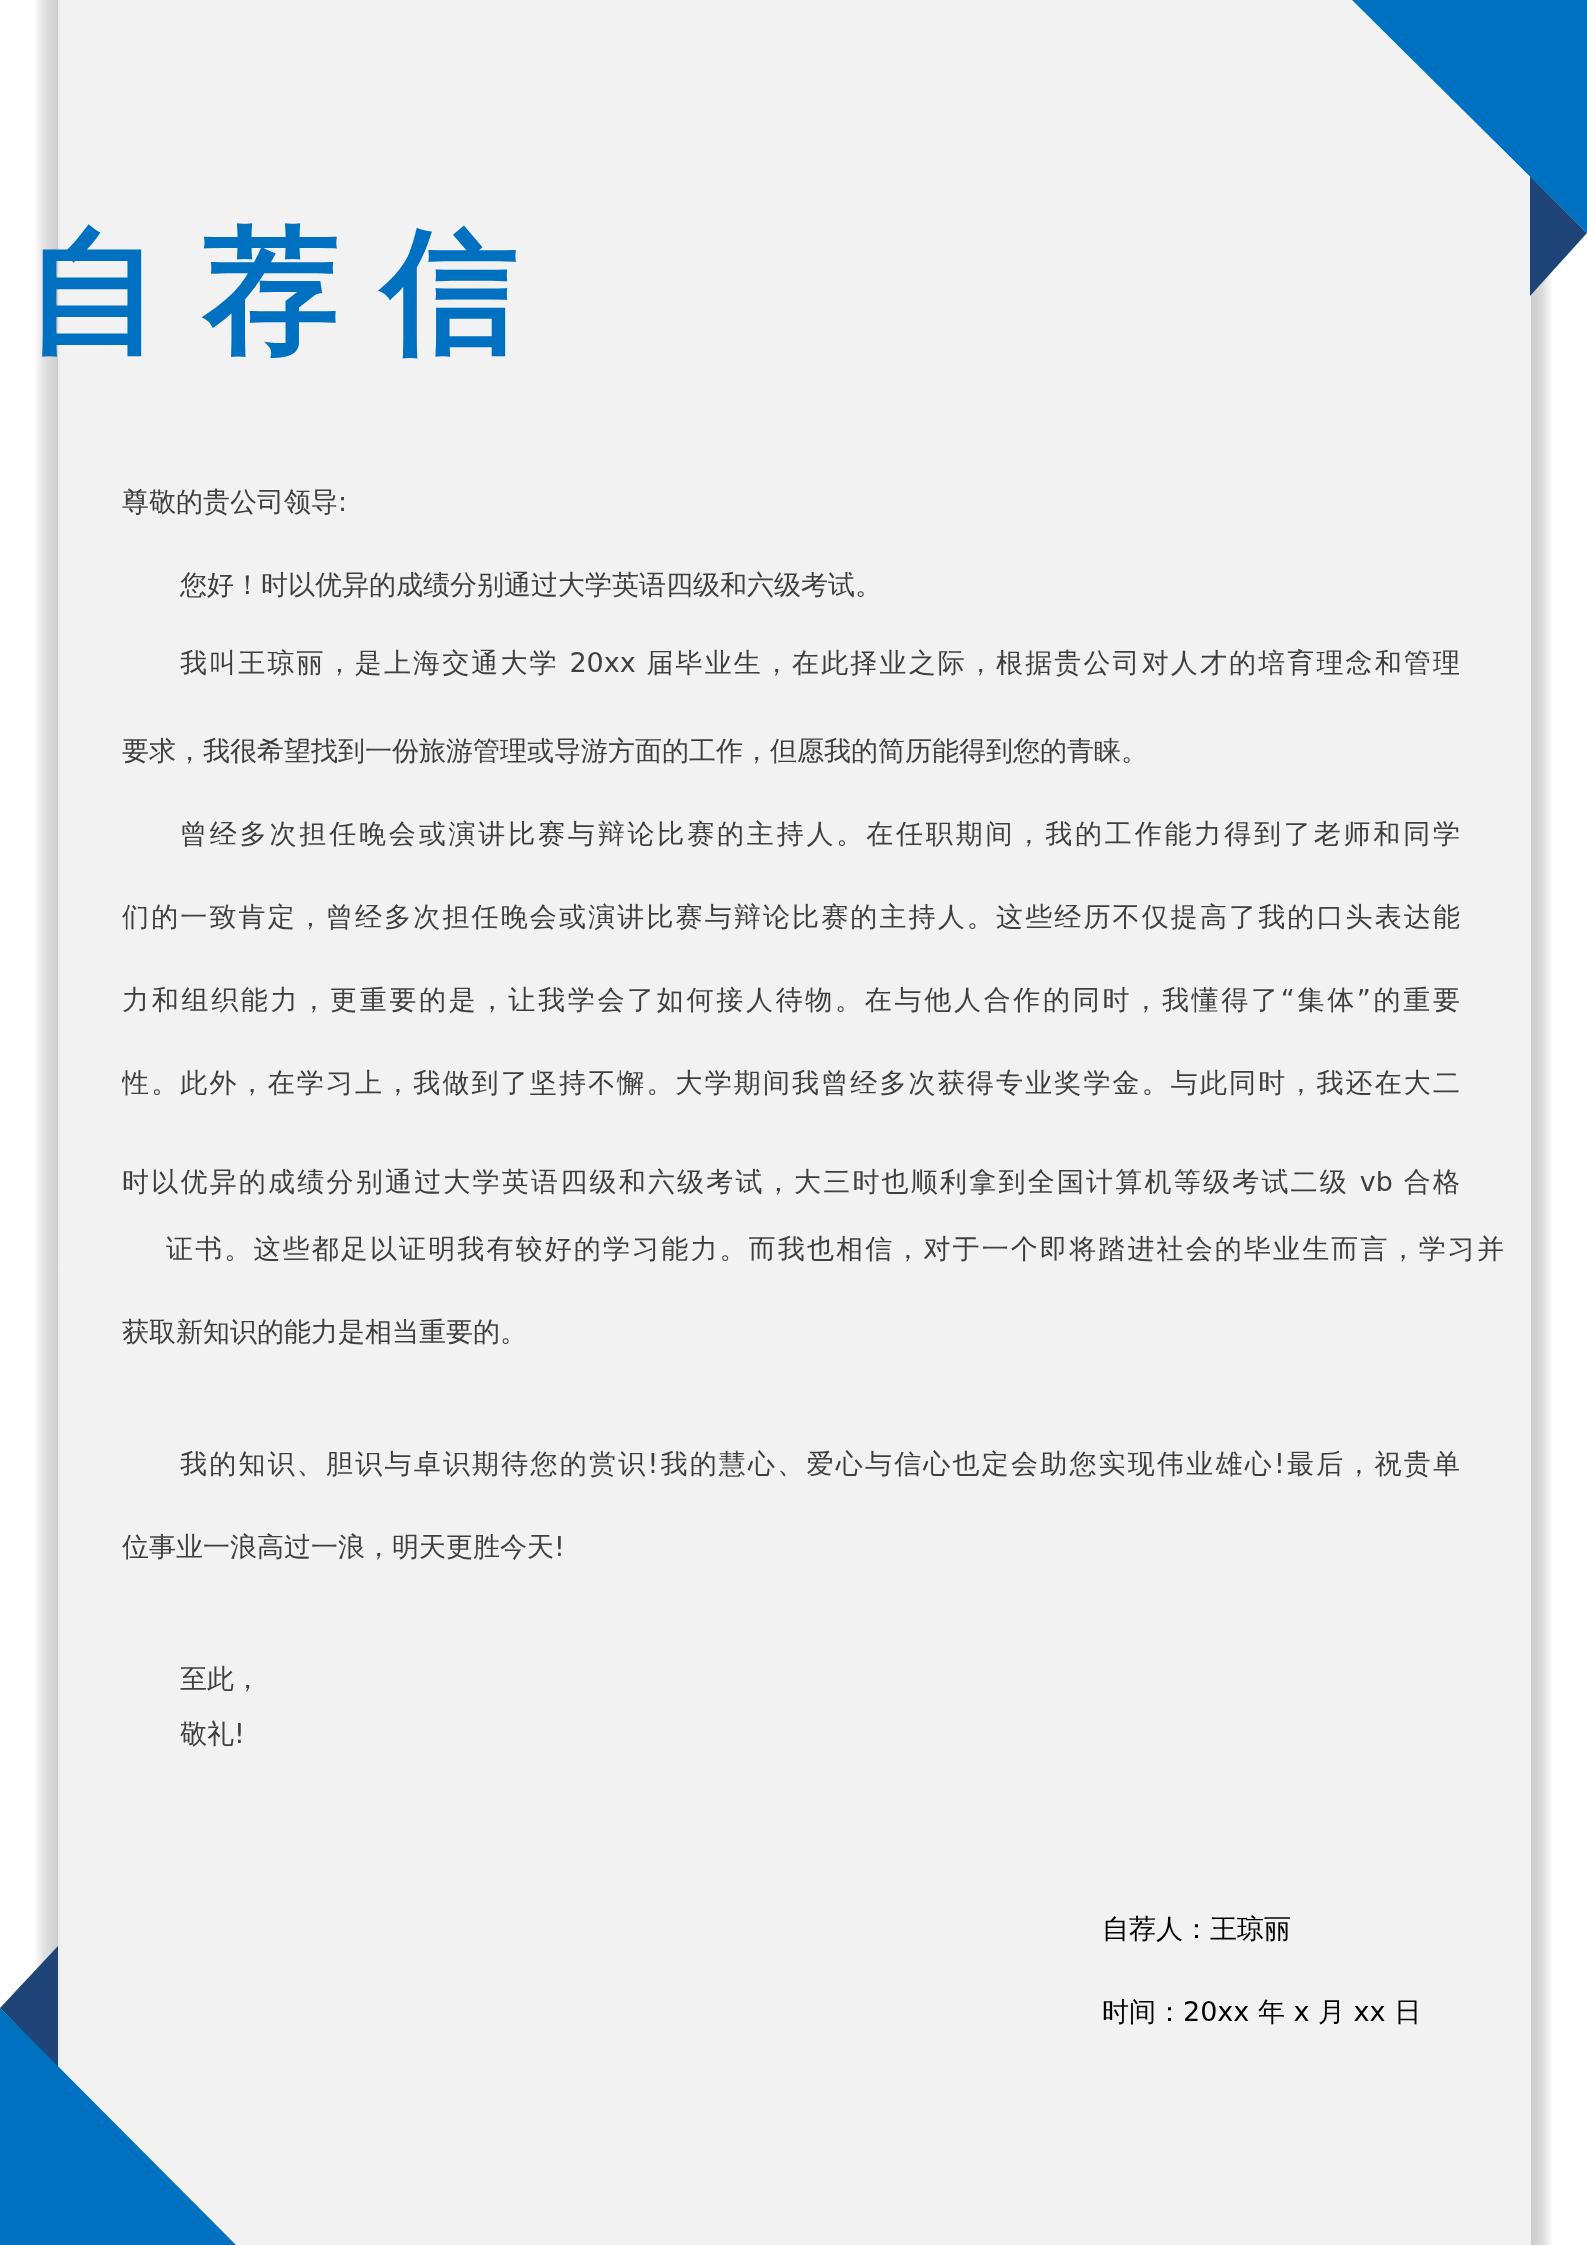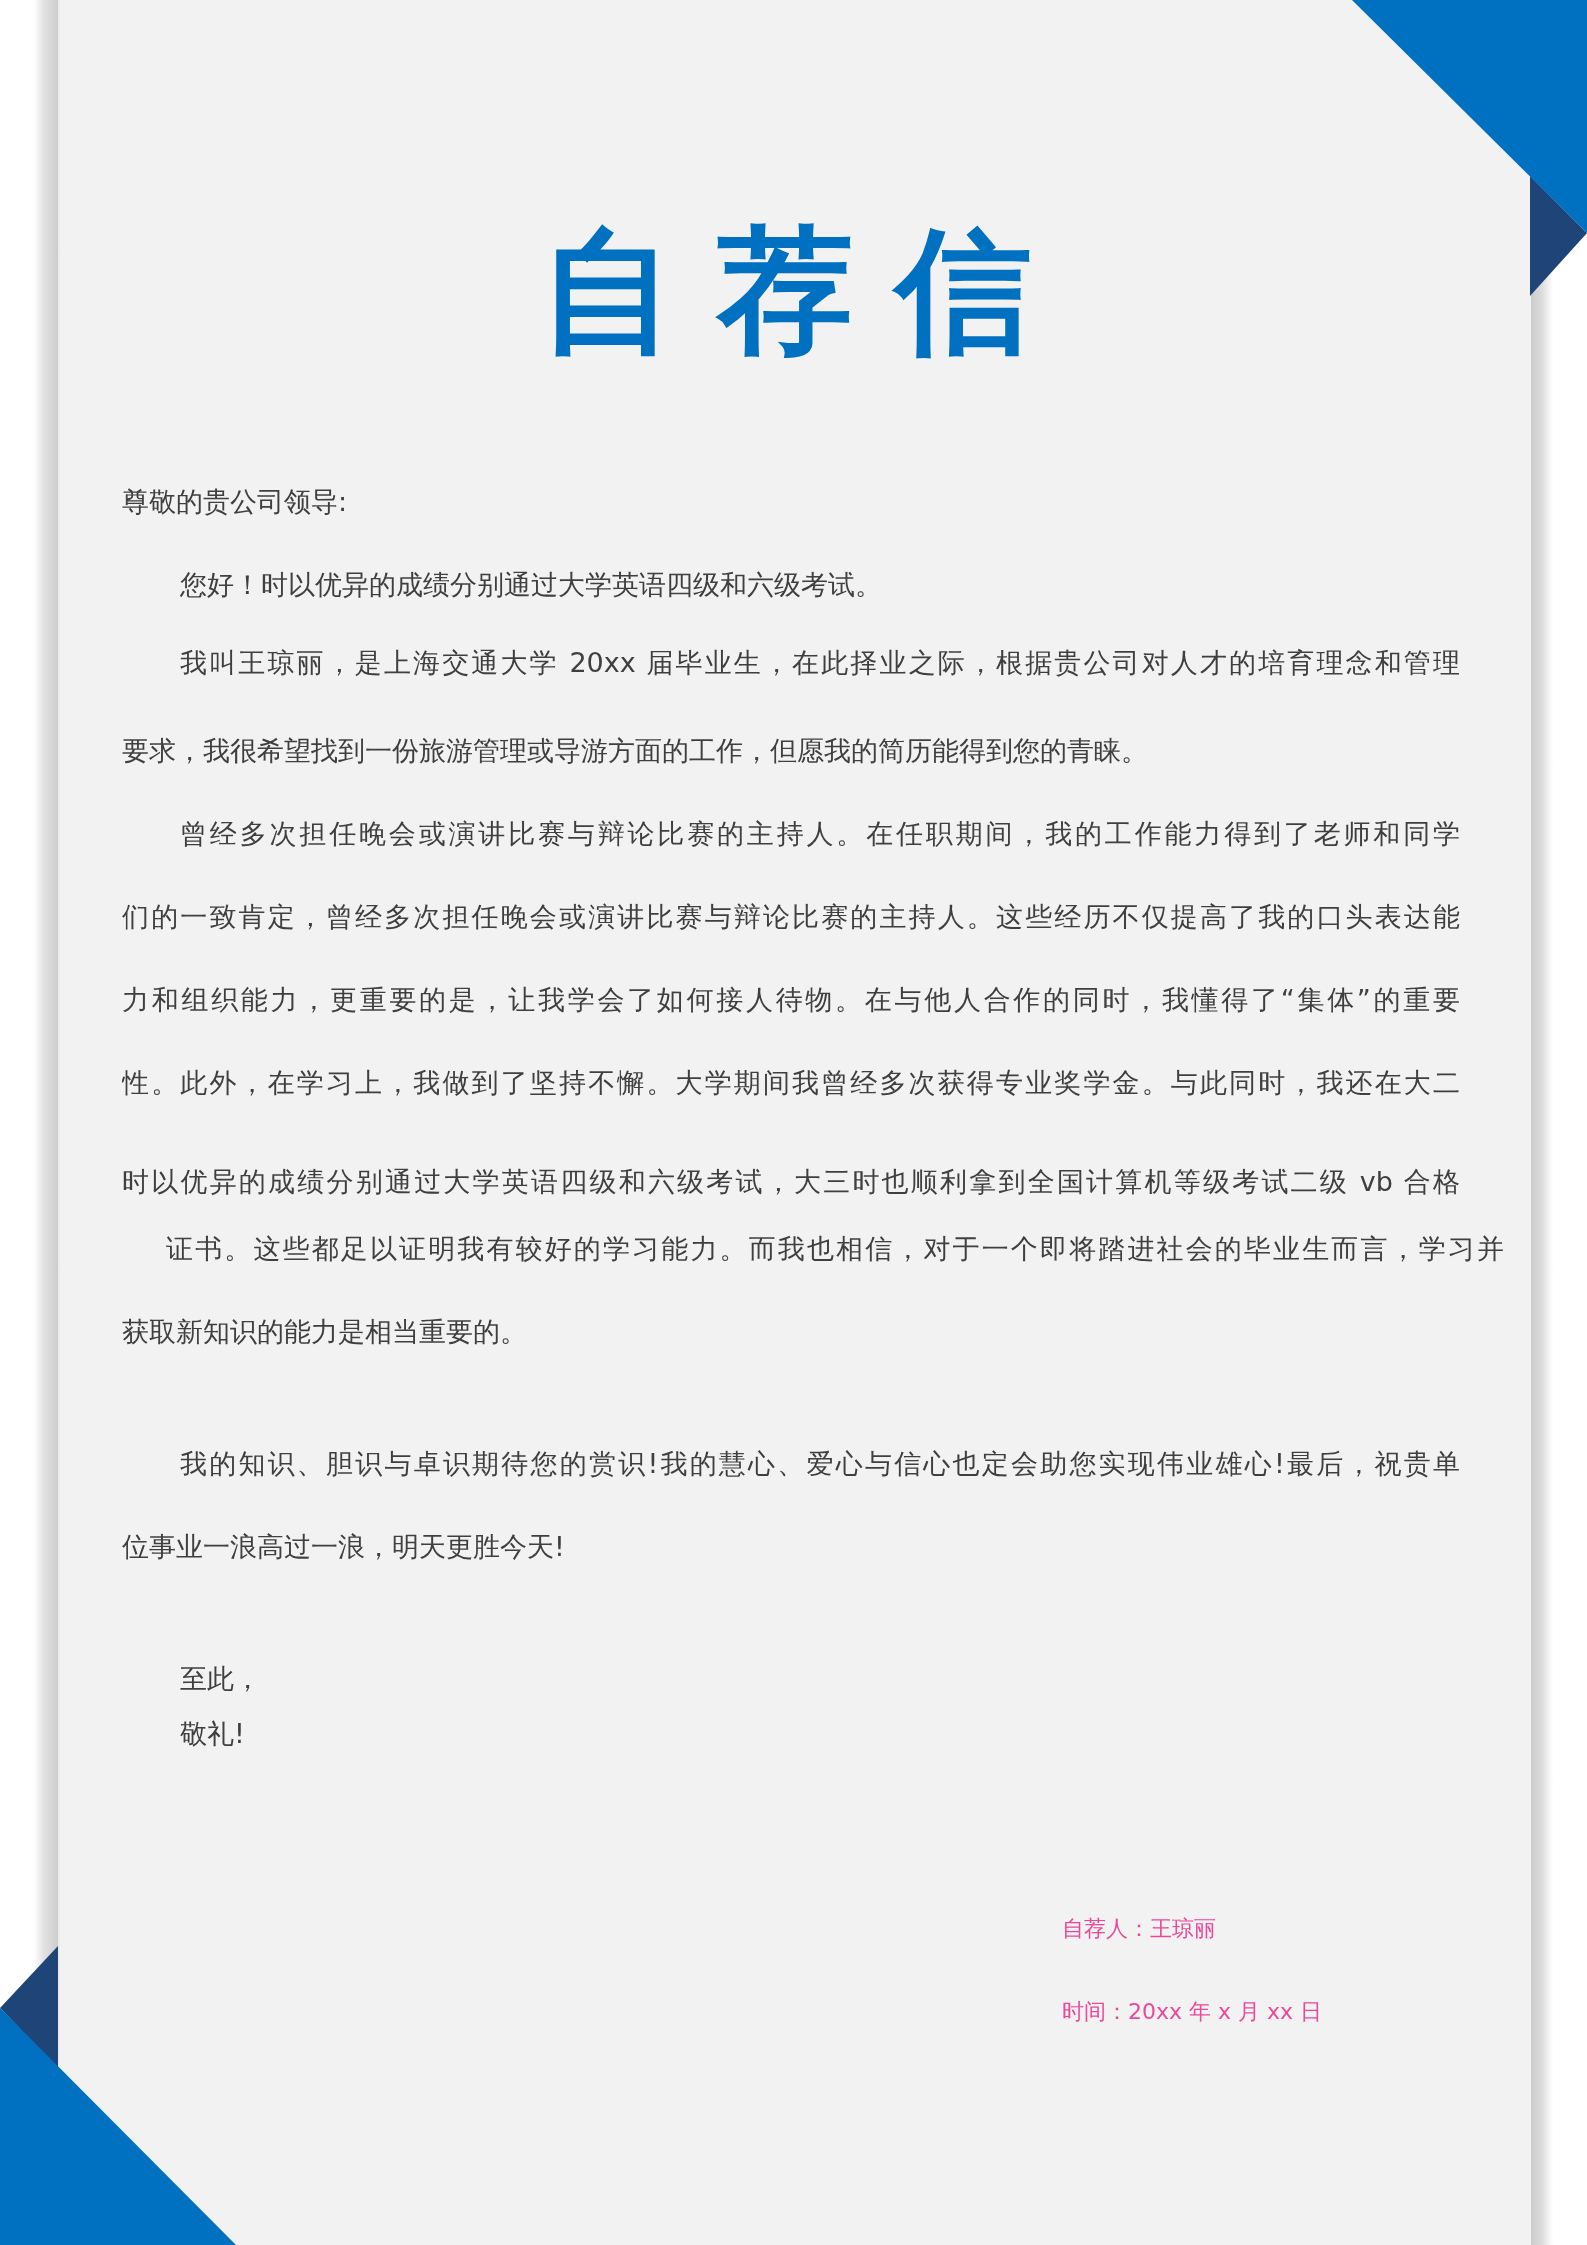--- a/index.html
+++ b/index.html
@@ -46,21 +46,20 @@
       top: 0;
       width: 1587px;
       height: 2245px;
       pointer-events: none;
     }
     .title {
       position: absolute;
       left: 0;
       top: 132px;
       width: 1587px;
-      text-align: center;
       font-size: 136px;
       font-weight: bold;
       color: #0070c0;
       letter-spacing: 42px;
       line-height: 1;
       padding-left: 26px;
       box-sizing: border-box;
     }
     .body-text {
       position: absolute;
@@ -81,23 +80,23 @@
       width: 1338px;
       text-align: justify;
       text-align-last: justify;
       white-space: normal;
       overflow: hidden;
     }
     .indent { left: 58px; }
     .indent.justify { width: 1280px; }
     .sign {
       position: absolute;
-      left: 1062px;
-      color: #ec4899;
-      font-size: 22px;
+      left: 1102px;
+      color: #000000;
+      font-size: 27px;
       line-height: 36px;
       white-space: nowrap;
     }
   </style>
 </head>
 <body>
 
 <div class="shadow-left"></div>
 <div class="shadow-right"></div>
 <div class="page"></div>

